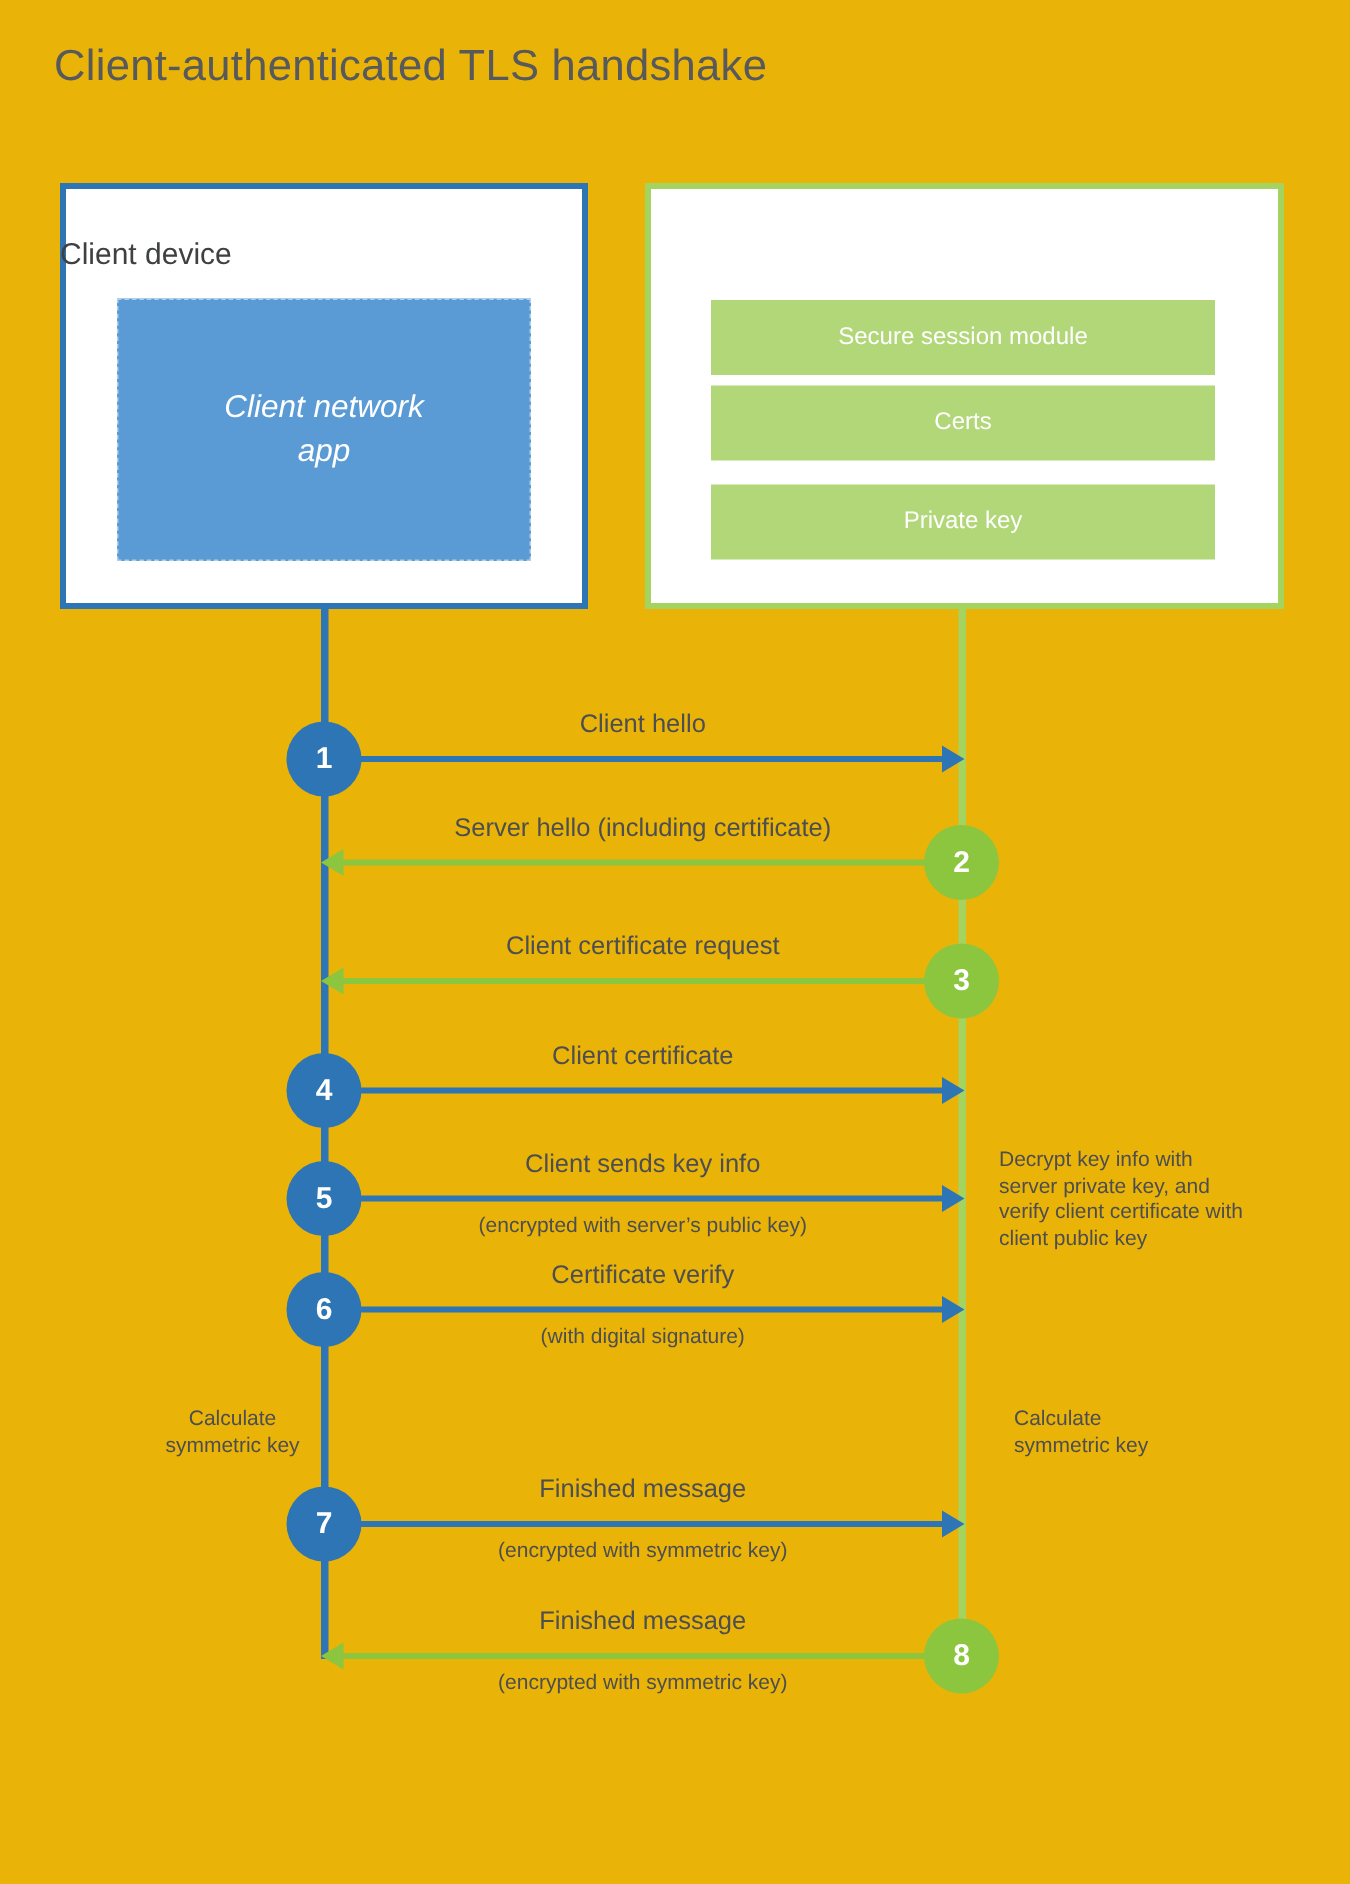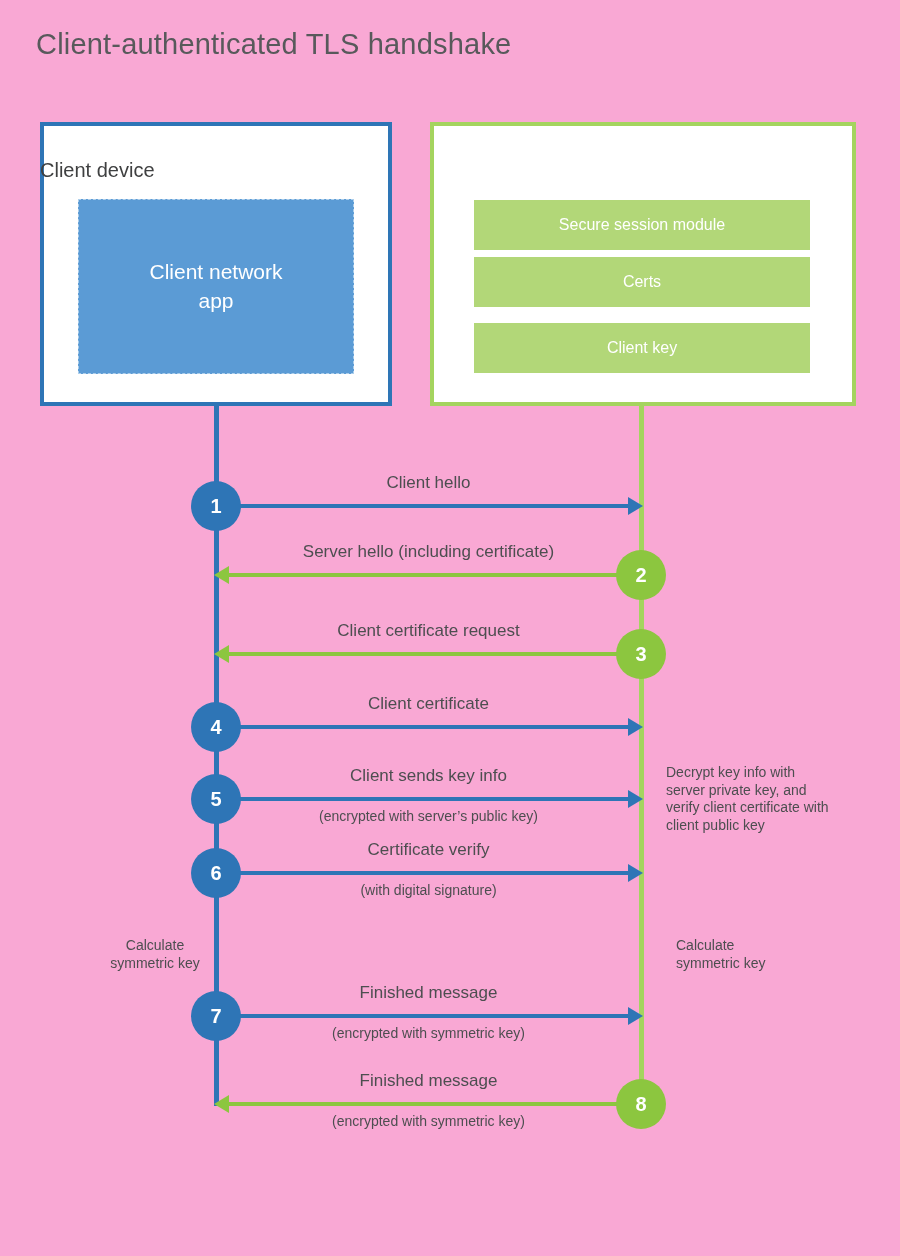--- a/index.html
+++ b/index.html
@@ -5,21 +5,21 @@
   html, body {
     margin: 0;
     padding: 0;
     background: #ffffff;
     font-family: "Liberation Sans", "DejaVu Sans", sans-serif;
   }
   #canvas {
     position: relative;
     width: 900px;
     height: 1256px;
-    background: #f9a8d4;
+    background: #eab308;
     overflow: hidden;
   }
   .abs { position: absolute; }
 
   
   .page-title {
     left: 36px; top: 28px;
     font-size: 29px;
     font-weight: 300;
     color: #58595b;
@@ -47,21 +47,21 @@
     text-align: left;
   }
   .client-header { left: 40px; width: 352px; }
   .server-header { left: 430px; width: 426px; }
 
   .app-rect {
     left: 78px; top: 199px; width: 276px; height: 175px;
     box-sizing: border-box;
     background: var(--blue-fill);
     border: 1px dashed #aecfeb;
-    display: flex; align-items: center; justify-content: center;
+    display: flex; align-items: center; justify-content: center; font-style: italic;
   }
   .app-rect .app-text {
     width: 170px;
     text-align: center;
     color: #ffffff;
     font-size: 21px;
     line-height: 1.35;
   }
 
   .server-bar {
@@ -126,21 +126,21 @@
 
   <div class="abs actor-box client-box"></div>
   <div class="abs actor-header client-header">Client device</div>
   <div class="abs app-rect">
     <div class="app-text">Client network app</div>
   </div>
 
   <div class="abs actor-box server-box"></div>
   <div class="abs server-bar" style="top:200px">Secure session module</div>
   <div class="abs server-bar" style="top:257px">Certs</div>
-  <div class="abs server-bar" style="top:323px">Client key</div>
+  <div class="abs server-bar" style="top:323px">Private key</div>
 
   <div class="abs lifeline blue"></div>
   <div class="abs lifeline green"></div>
 
   <div class="abs msg-row" style="top:506px">
     <div class="msg-label">Client hello</div>
     <div class="msg-line blue"></div>
     <div class="msg-head right"></div>
     <div class="msg-circle blue">1</div>
   </div>

